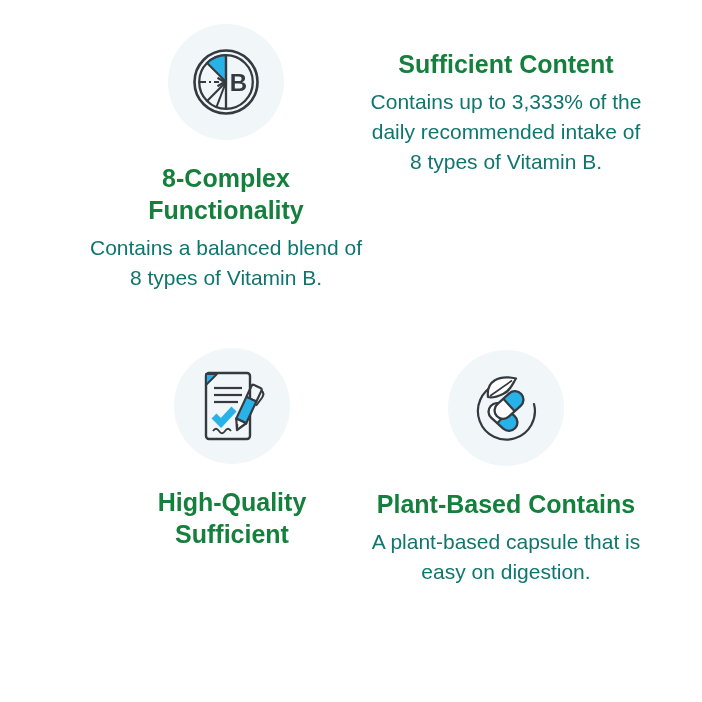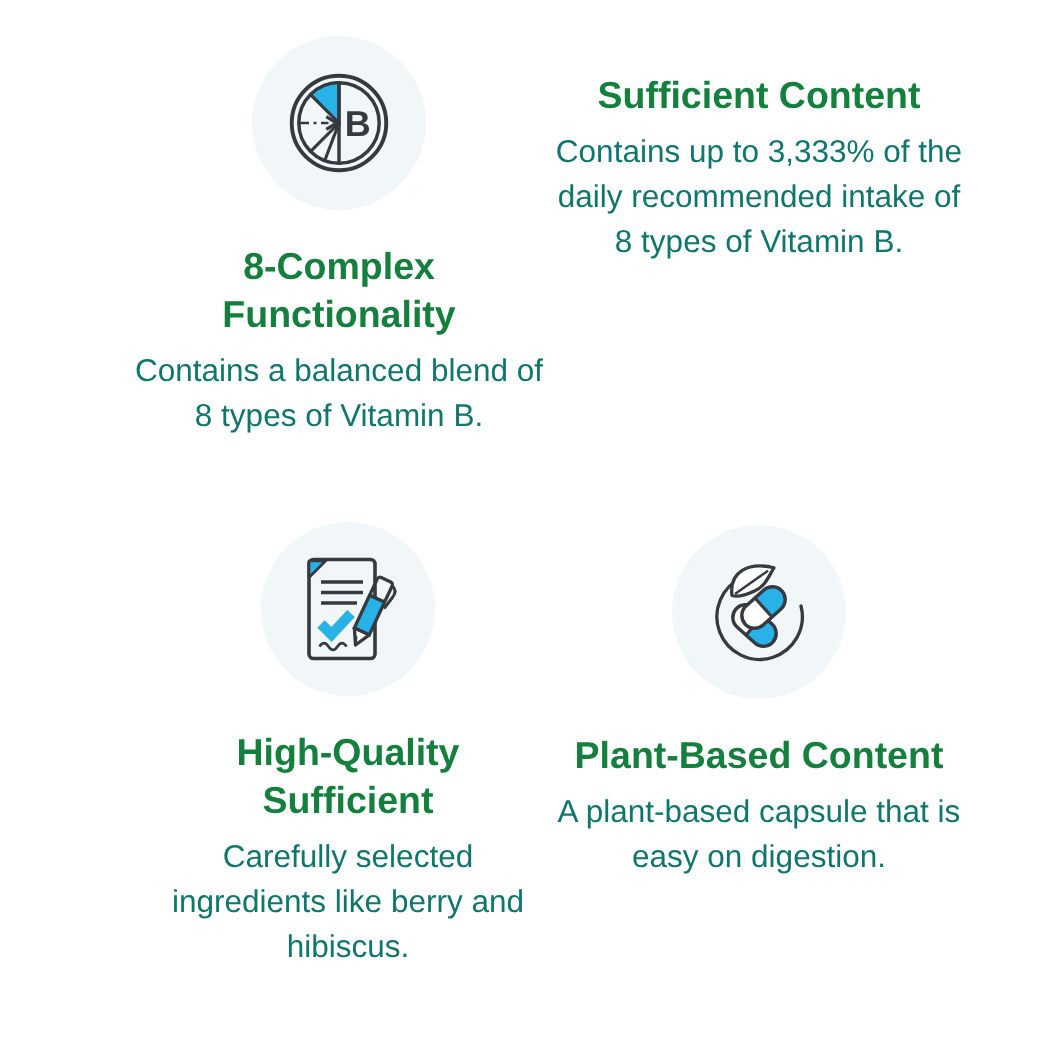--- a/index.html
+++ b/index.html
@@ -74,23 +74,20 @@
         <rect x="-5.5" y="-48" width="11" height="14" rx="2" fill="#ffffff" class="stroke" stroke-width="2.2"></rect>
         <rect x="-5.5" y="-34" width="11" height="24" fill="#29b2e8" stroke="#343a40" stroke-width="2.2"></rect>
         <path d="M0,0 L-5.5,-10 L5.5,-10 Z" fill="#ffffff" stroke="#343a40" stroke-width="2.2" stroke-linejoin="round"></path>
         <line x1="-0.5" y1="-1.5" x2="-2" y2="-5.5" class="stroke" stroke-width="1.6"></line>
         <path d="M5.5,-46 q4.5,1 3.5,6.5 l-2,9.5" class="stroke" stroke-width="2"></path>
       </g>
     </svg>
   </div>
   <h3 class="feature-title">High-Quality
 Sufficient</h3>
-  <p class="feature-desc">Carefully selected
-ingredients like berry and
-hibiscus.</p>
 </div>
 
 <div class="cell" id="cell-3">
   <div class="icon-circle">
     <svg width="80" height="80" viewBox="0 0 80 80">
       <path d="M29,17 A28.5,28.5 0 1 0 68,36" class="stroke" stroke-width="2.2" stroke-linecap="round"></path>
 
       <path d="M22,29 C20,13 33,6.5 50,10.5 C46,17 44,23 37,26 C31,28.8 25,30 22,29 Z" fill="#ffffff" stroke="#343a40" stroke-width="2.2" stroke-linejoin="round"></path>
       <path d="M24,28 Q34,21 46,12.5" class="stroke" stroke-width="1.6"></path>
 
@@ -102,16 +99,16 @@
       </g>
 
       <g transform="translate(43,37) rotate(-42)">
         <rect x="-16.5" y="-8.5" width="33" height="17" rx="8.5" fill="#ffffff"></rect>
         <path d="M0,-8.5 H8 A8.5,8.5 0 0 1 8,8.5 H0 Z" fill="#29b2e8"></path>
         <rect x="-16.5" y="-8.5" width="33" height="17" rx="8.5" class="stroke" stroke-width="2.3"></rect>
         <line x1="0" y1="-8.5" x2="0" y2="8.5" class="stroke" stroke-width="2.1"></line>
       </g>
     </svg>
   </div>
-  <h3 class="feature-title">Plant-Based Content</h3>
+  <h3 class="feature-title">Plant-Based Contains</h3>
   <p class="feature-desc">A plant-based capsule that is
 easy on digestion.</p>
 </div>
 
 </body></html>

